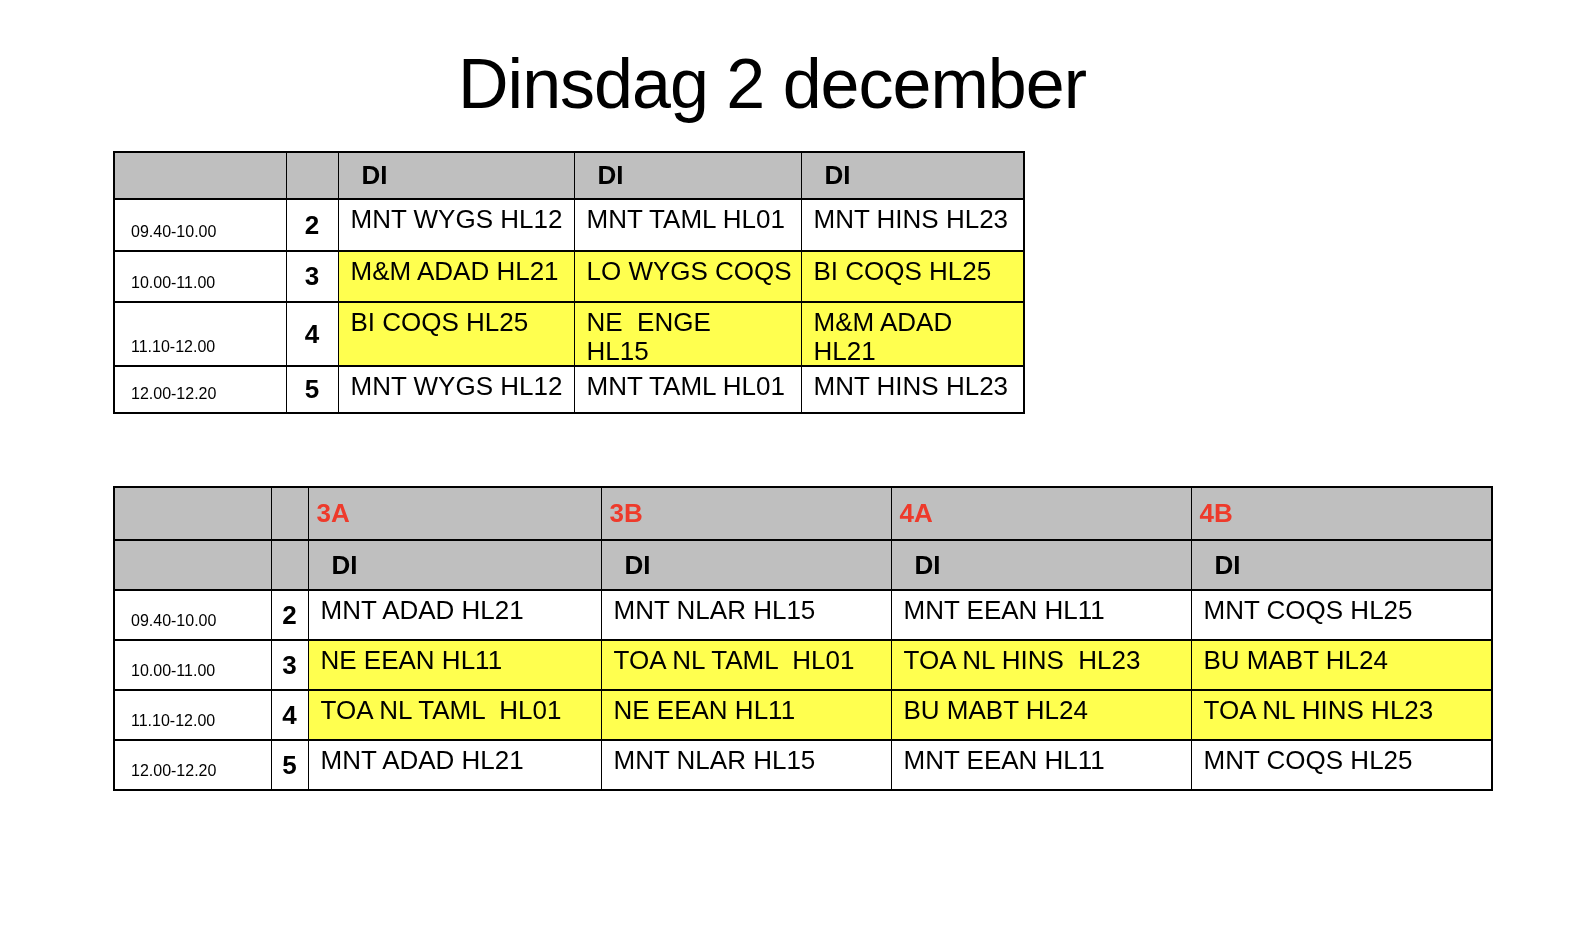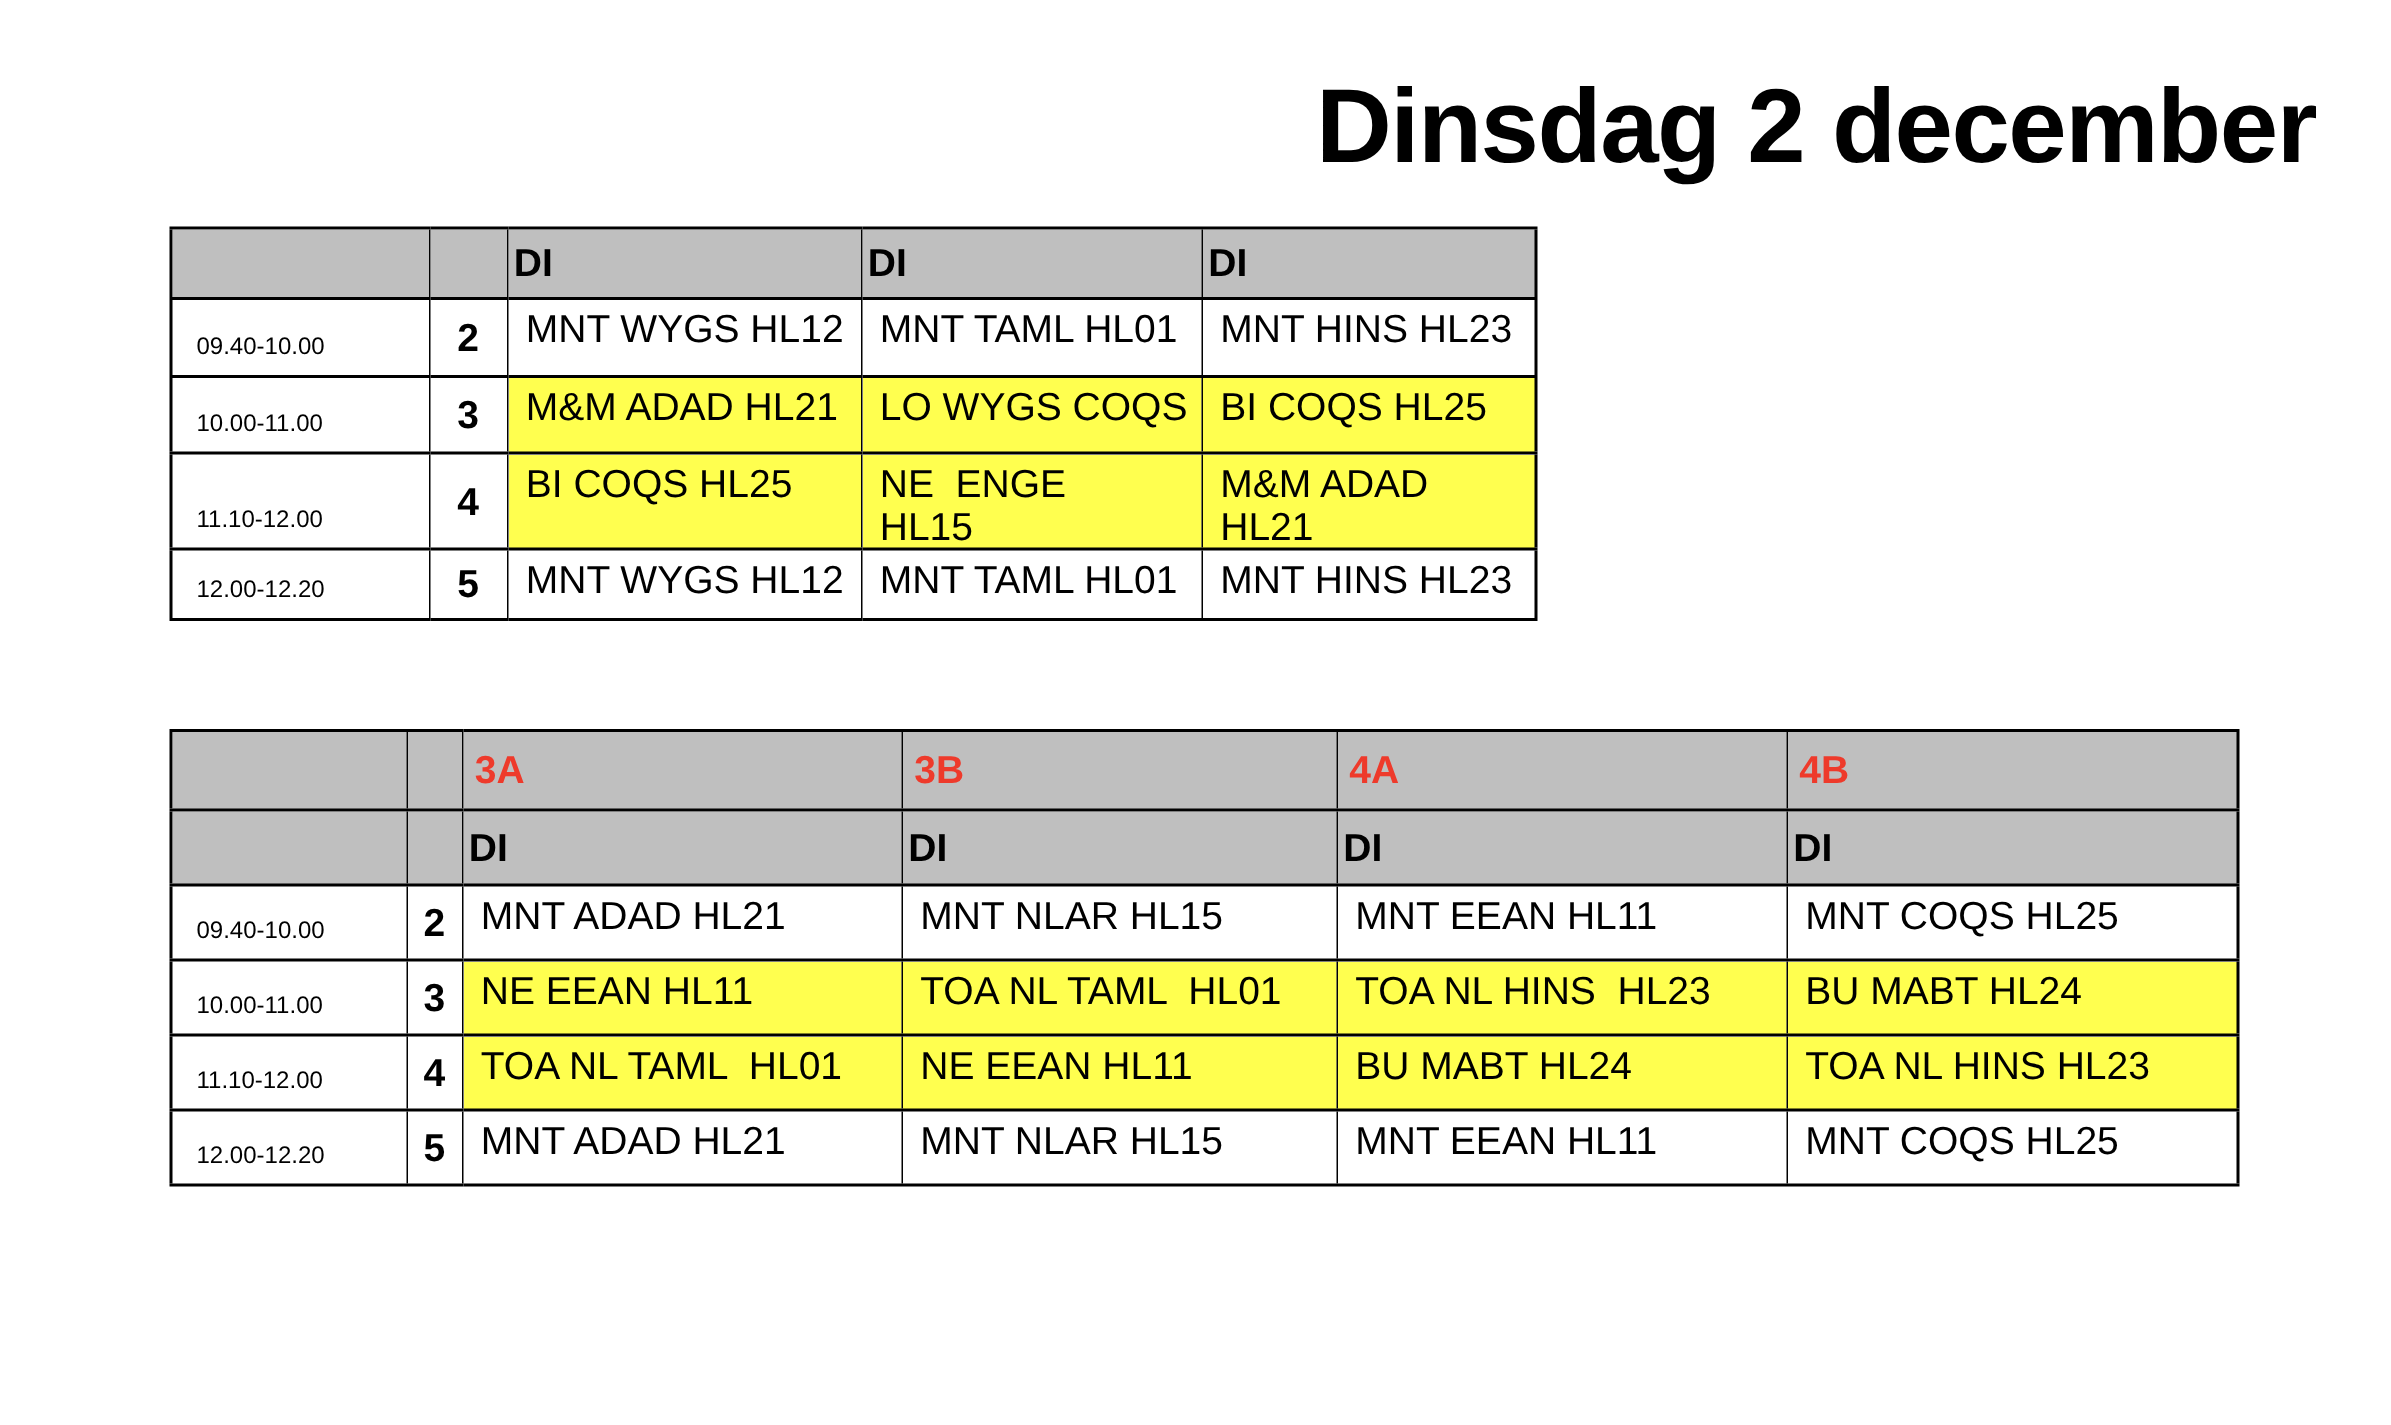--- a/index.html
+++ b/index.html
@@ -13,23 +13,23 @@
   }
   :root {
     --gray: #bfbfbf;
     --yellow: #ffff4f;
     --red: #ee3a2b;
     --border: #000000;
   }
   .title {
     width: 1544px;
     margin: 46px 0 16px 0;
-    text-align: right;
+    text-align: center;
     font-size: 70px;
-    font-weight: bold;
+    font-weight: normal;
     letter-spacing: -1px;
     line-height: 1.1;
   }
   table.t {
     border-collapse: collapse;
     margin-left: 113px;
     border: 2px solid var(--border);
     table-layout: fixed;
   }
   table.t1 { margin-top: 28px; }
@@ -44,21 +44,21 @@
   .class-h {
     color: var(--red);
     font-weight: bold;
     font-size: 26px;
     padding-left: 8px;
     vertical-align: middle;
   }
   .day-h {
     font-weight: bold;
     font-size: 26px;
-    padding-left: 4px;
+    padding-left: 23px;
     vertical-align: middle;
   }
   .time {
     font-size: 16px;
     padding: 0 0 9px 16px;
     vertical-align: bottom;
   }
   .period {
     font-size: 26px;
     font-weight: bold;

